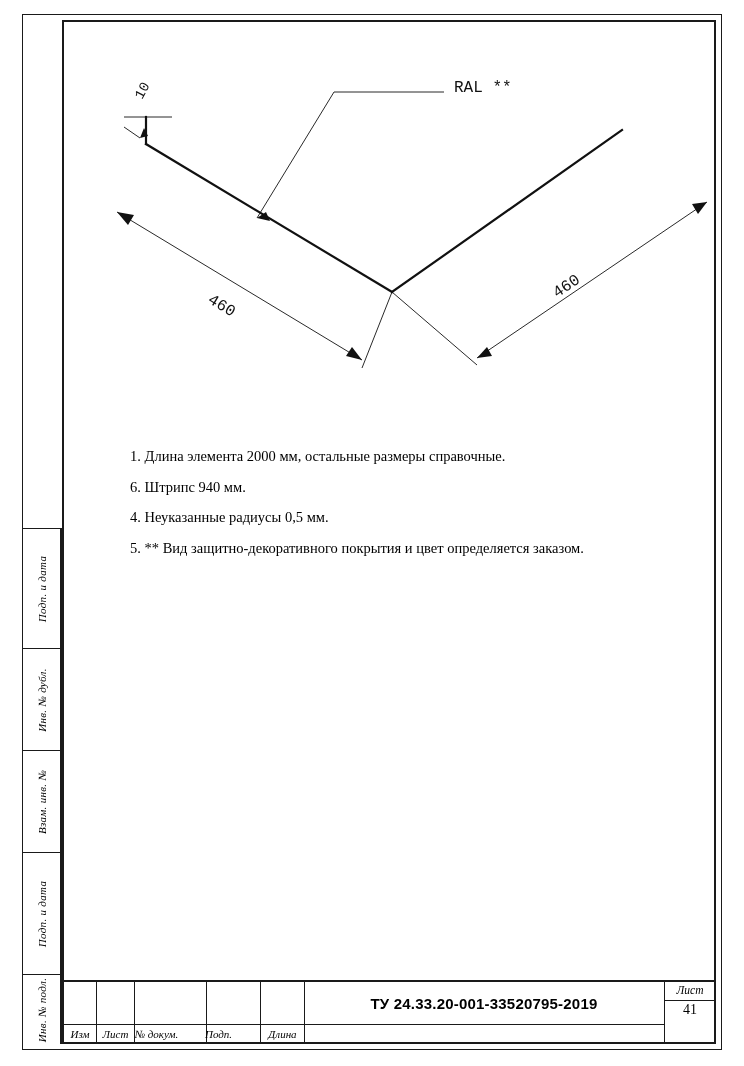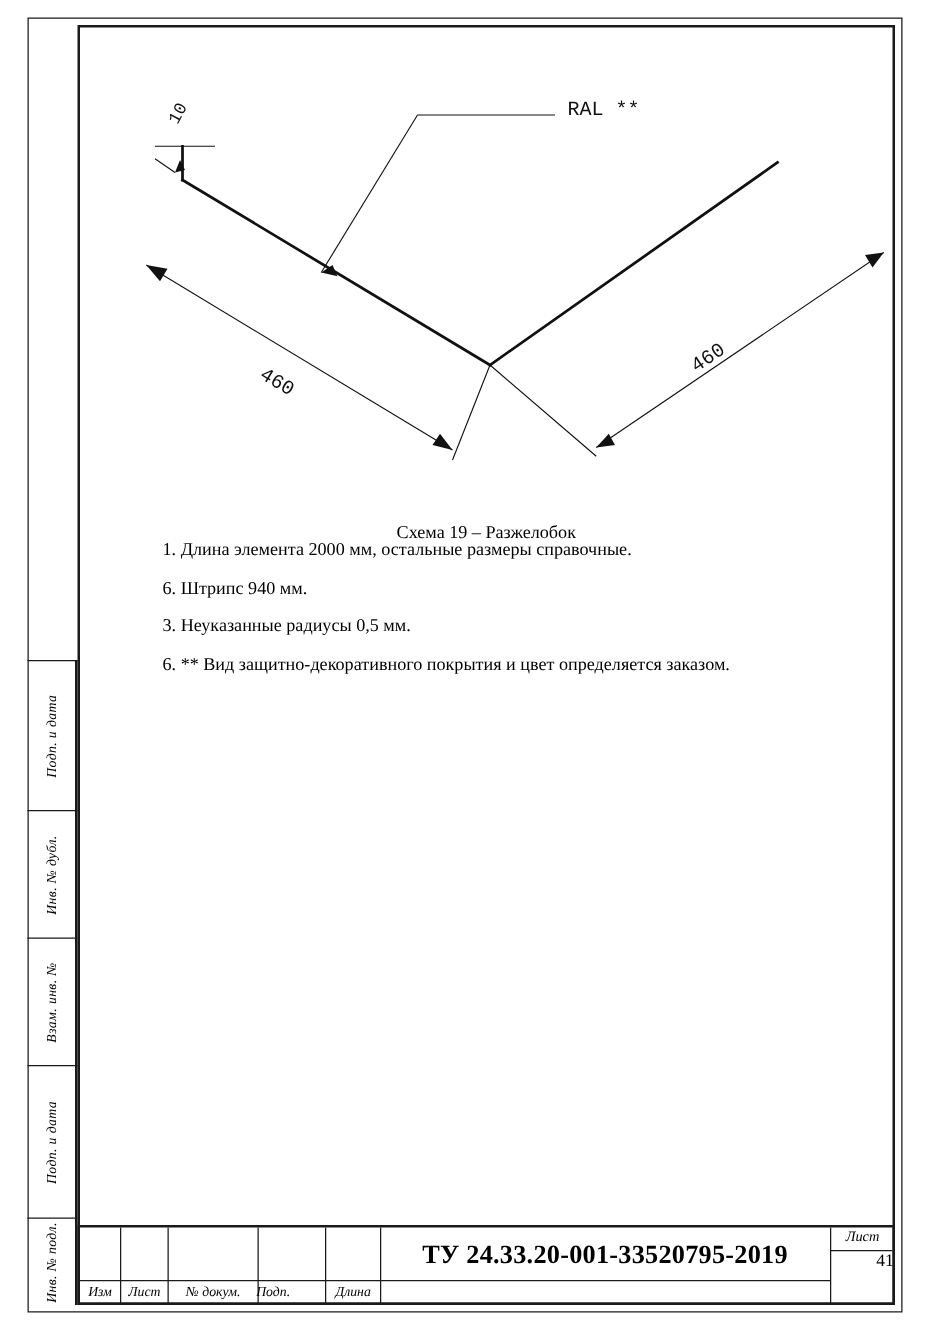--- a/index.html
+++ b/index.html
@@ -85,21 +85,21 @@
     left: 62px;
     top: 418px;
     width: 654px;
     text-align: center;
     font-size: 14.5px;
     font-family: "Liberation Serif", serif;
   }
   .notes {
     position: absolute;
     left: 130px;
-    top: 432px;
+    top: 448px;
     width: 586px;
   }
   .note {
     font-size: 14.5px;
     line-height: 1.22;
     margin-bottom: 13px;
     font-family: "Liberation Serif", serif;
     white-space: nowrap;
   }
 
@@ -127,42 +127,42 @@
   }
   .tb-doc {
     position: absolute;
     left: 240px;
     top: 0px;
     width: 360px;
     height: 42px;
     display: flex;
     align-items: center;
     justify-content: center;
-    font-size: 21px;
+    font-size: 15px;
     font-weight: bold;
     font-style: normal;
-    font-family: Liberation Serif, serif;
+    font-family: Liberation Sans, sans-serif;
     letter-spacing: 0.2px;
   }
   .tb-sheet-label {
     position: absolute;
     left: 601px;
     top: 2px;
     width: 50px;
     text-align: center;
     font-style: italic;
     font-size: 11.5px;
     font-family: "Liberation Serif", serif;
   }
   .tb-sheet-num {
     position: absolute;
     left: 601px;
     top: 20px;
     width: 50px;
-    text-align: right;
+    text-align: center;
     font-size: 14px;
     font-family: "Liberation Serif", serif;
   }
 </style>
 </head>
 <body>
 
 <div id="page">
 
   <div class="frame-outer"></div>
@@ -227,44 +227,43 @@
         <polygon points="195,198 204,192 208,201"></polygon>
       </g>
 
       <text x="392" y="72" font-family="Liberation Mono, monospace" font-size="16" fill="#111111">RAL  **</text>
       <text x="80" y="80" font-family="Liberation Mono, monospace" font-size="14" fill="#111111" transform="rotate(-62 80 80)">10</text>
       <text x="145" y="282" font-family="Liberation Mono, monospace" font-size="16" fill="#111111" transform="rotate(31 145 282)">460</text>
       <text x="495" y="278" font-family="Liberation Mono, monospace" font-size="16" fill="#111111" transform="rotate(-34 495 278)">460</text>
     </svg>
   </div>
 
-  <div class="caption">Схема 19 – Разжелобок</div>
 
   <div class="notes">
     <div class="note">1. Длина элемента 2000 мм, остальные размеры справочные.</div>
     <div class="note">6. Штрипс 940 мм.</div>
-    <div class="note">3. Неуказанные радиусы 0,5 мм.</div>
-    <div class="note">6. ** Вид защитно-декоративного покрытия и цвет определяется заказом.</div>
+    <div class="note">4. Неуказанные радиусы 0,5 мм.</div>
+    <div class="note">5. ** Вид защитно-декоративного покрытия и цвет определяется заказом.</div>
   </div>
 
   <div class="title-block">
 
     <div class="tb-line" style="left:0px; top:42px; width:600px; height:1px;"></div>
 
     <div class="tb-line" style="left:32px; top:0px; width:1px; height:62px;"></div>
     <div class="tb-line" style="left:70px; top:0px; width:1px; height:62px;"></div>
     <div class="tb-line" style="left:142px; top:0px; width:1px; height:62px;"></div>
     <div class="tb-line" style="left:196px; top:0px; width:1px; height:62px;"></div>
     <div class="tb-line" style="left:240px; top:0px; width:1px; height:62px;"></div>
     <div class="tb-line" style="left:600px; top:0px; width:1px; height:62px;"></div>
     <div class="tb-line" style="left:600px; top:18px; width:50px; height:1px;"></div>
 
     <div class="tb-cell" style="left:0px; top:45px; width:32px;">Изм</div>
     <div class="tb-cell" style="left:33px; top:45px; width:37px;">Лист</div>
-    <div class="tb-cell" style="left:71px; top:45px; width:71px;text-align:center;">№ докум.</div>
+    <div class="tb-cell" style="left:57px; top:45px; width:71px;text-align:center;">№ докум.</div>
     <div class="tb-cell" style="left:128px; top:45px; width:53px;">Подп.</div>
     <div class="tb-cell" style="left:197px; top:45px; width:43px;">Длина</div>
 
     <div class="tb-doc">ТУ 24.33.20-001-33520795-2019</div>
 
     <div class="tb-sheet-label">Лист</div>
     <div class="tb-sheet-num">41</div>
   </div>
 
 </div>

